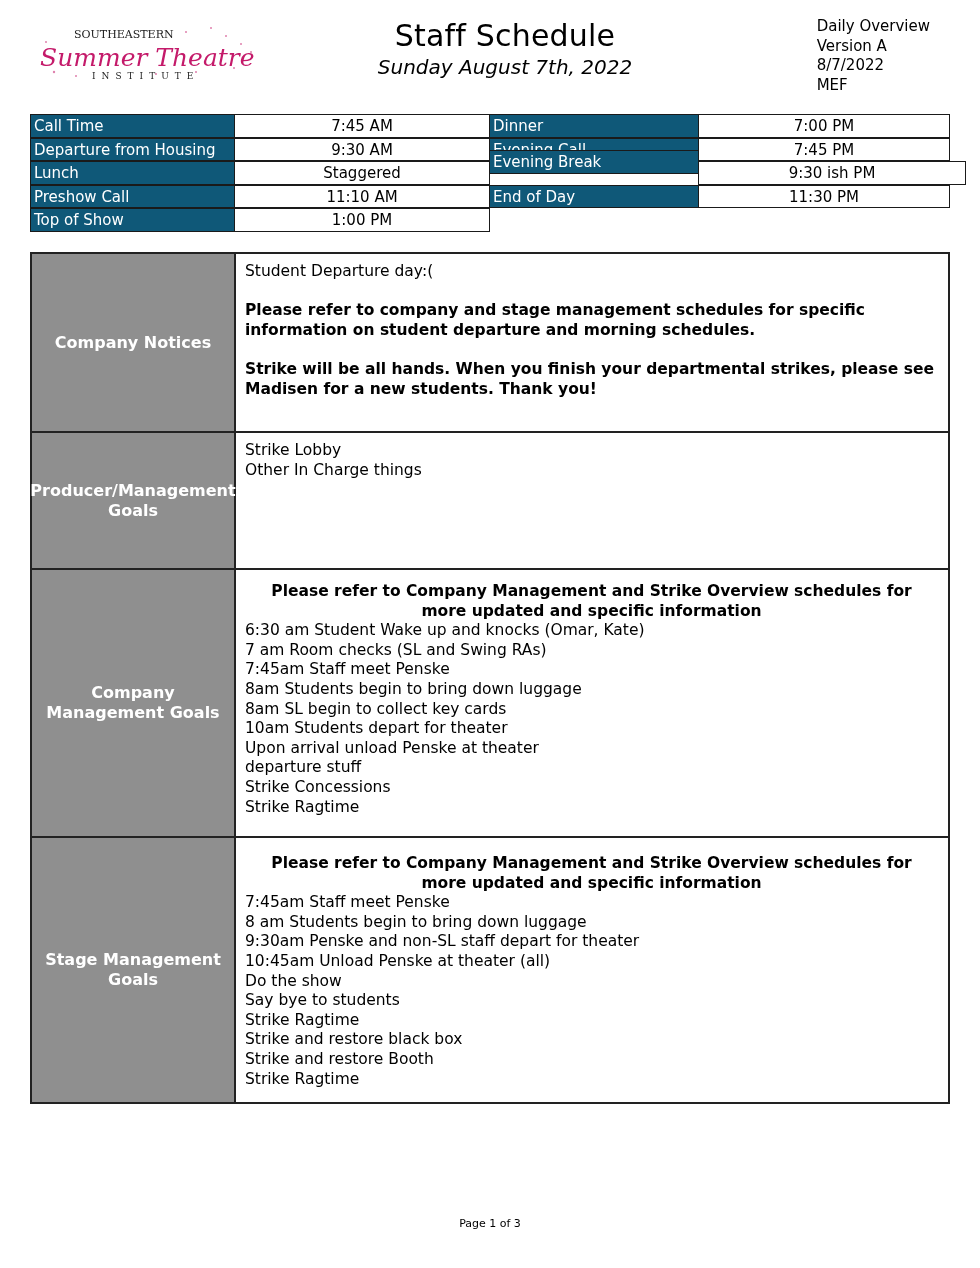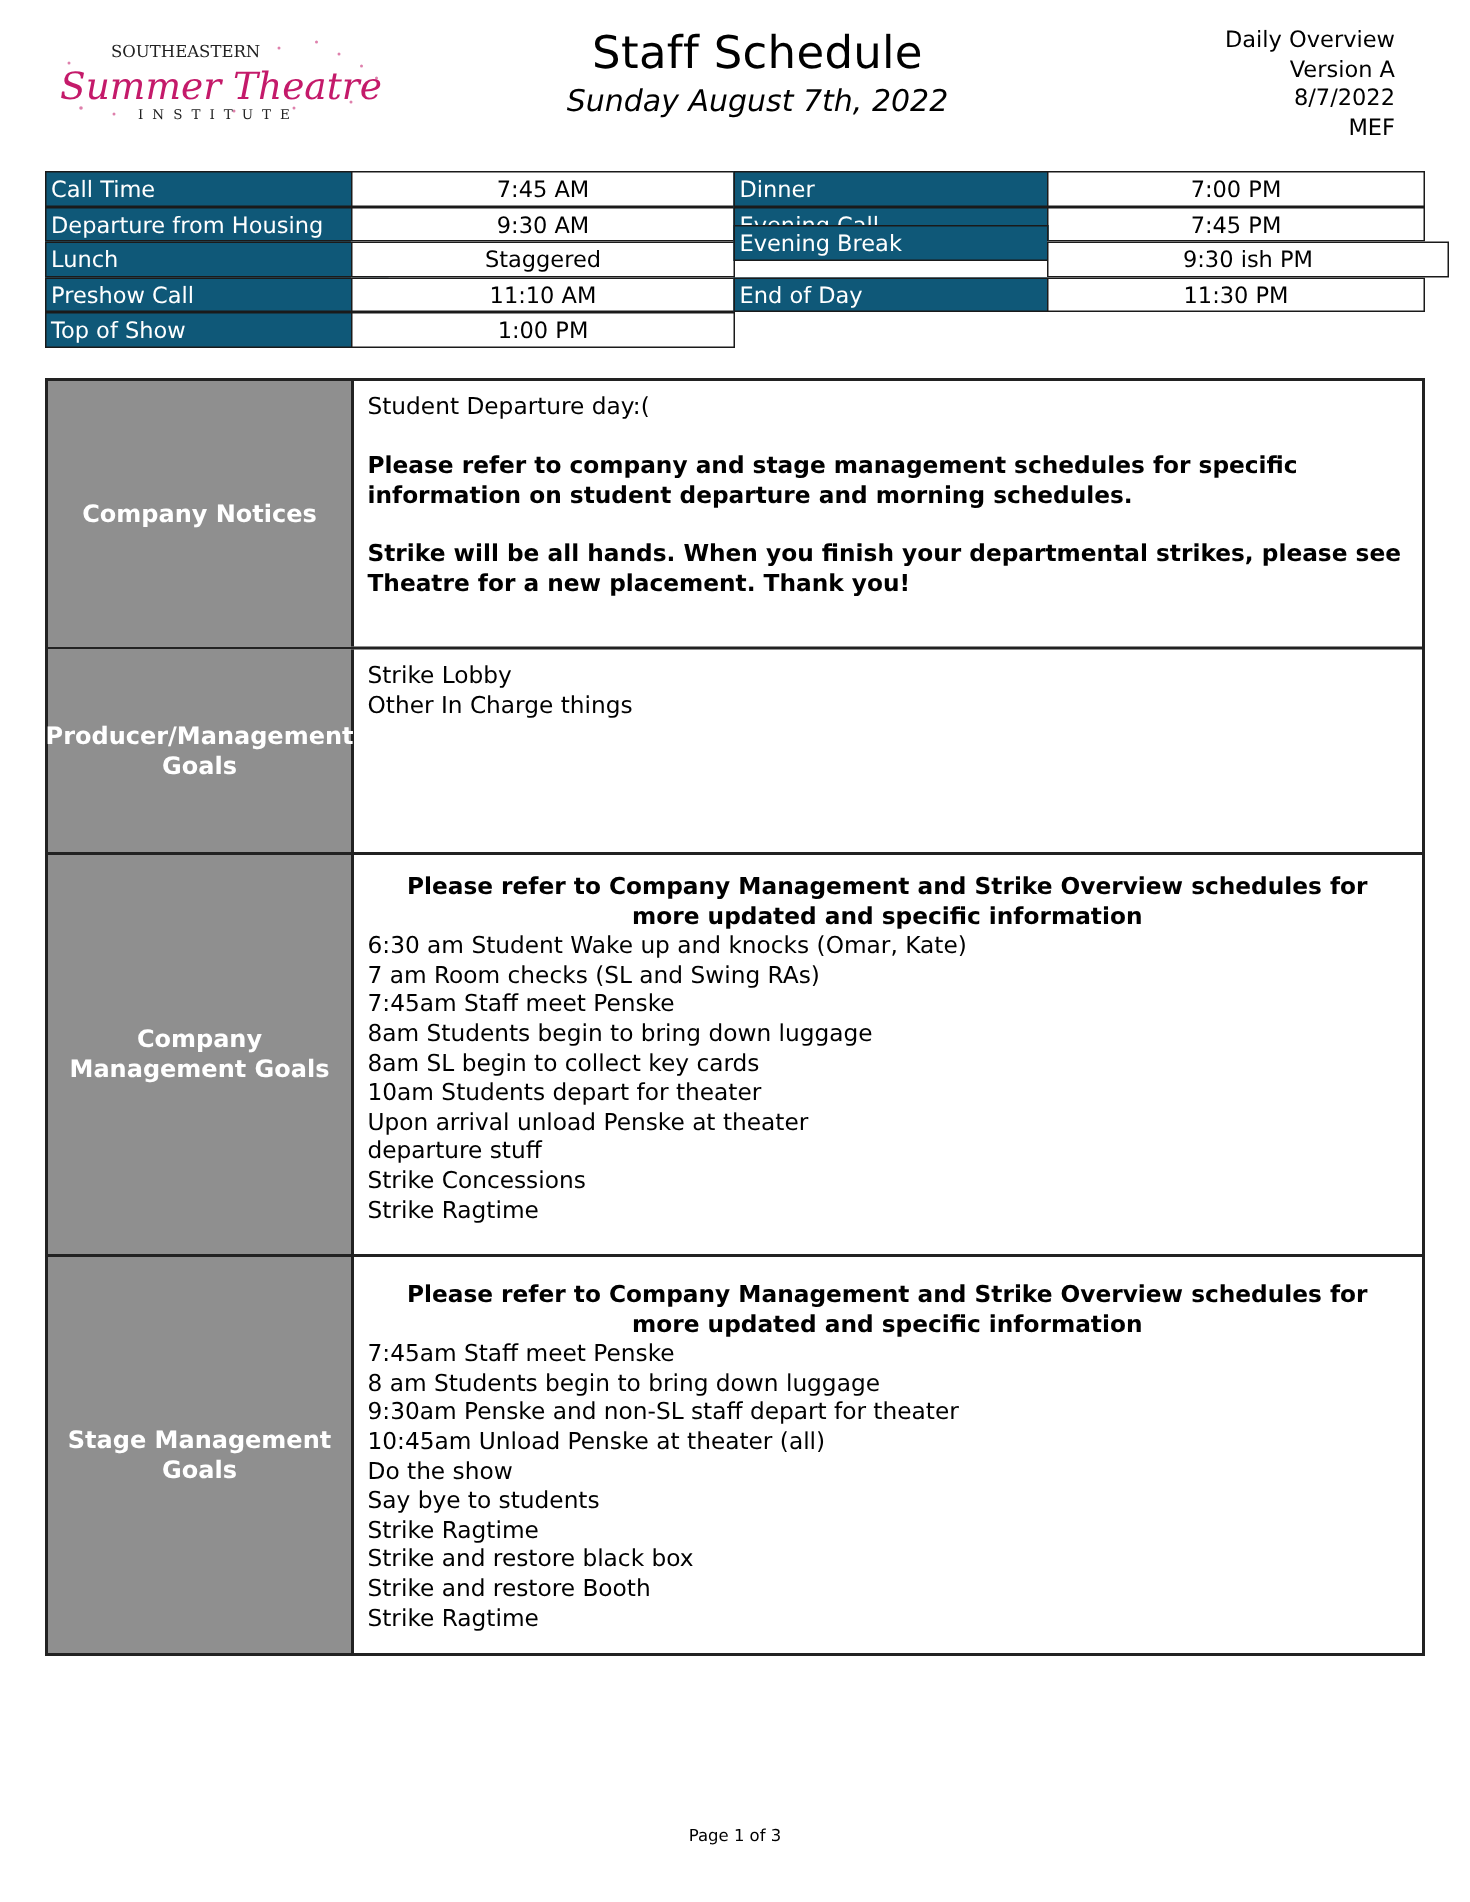--- a/index.html
+++ b/index.html
@@ -5,21 +5,21 @@
     * { box-sizing: border-box; margin: 0; padding: 0; }
     html, body { width: 980px; height: 1268px; background: #ffffff; }
     body { position: relative; font-family: "DejaVu Sans", sans-serif; color: #000; overflow: hidden; }
 
     
     .logo { position: absolute; left: 36px; top: 22px; width: 224px; height: 60px; }
     .logo svg { width: 100%; height: 100%; }
     .title-block { position: absolute; left: 340px; top: 18px; width: 330px; text-align: center; }
     .title { font-size: 30px; line-height: 36px; font-weight: normal; letter-spacing: 0.2px; }
     .subtitle { font-size: 20px; line-height: 26px; margin-top: 0px; font-style: italic; }
-    .meta { position: absolute; right: 50px; top: 17px; text-align: right; font-size: 15px; line-height: 19.5px; }
+    .meta { position: absolute; right: 50px; top: 17px; text-align: left; font-size: 15px; line-height: 19.5px; }
 
     
     .times { position: absolute; top: 114px; left: 30px; width: 920px; height: 118px; }
     .tcell { position: absolute; height: 23.5px; font-size: 15px; line-height: 22px; white-space: nowrap; }
     .tlabel { background: #0f5878; color: #fff; padding-left: 3px; border: 1px solid #1a1a1a; }
     .tvalue { background: #fff; color: #000; text-align: center; border: 1px solid #1a1a1a; }
 
     
     .goals { position: absolute; left: 30px; top: 252px; width: 920px; border: 2px solid #222; }
     .row { display: flex; border-top: 2px solid #222; }
@@ -99,21 +99,21 @@
 
   <div class="row" style="height:177px">
     <div class="rlabel">Company Notices</div>
     <div class="rbody">
       <span class="line">Student Departure day:(</span>
       <span class="line gap"></span>
       <span class="line bold">Please refer to company and stage management schedules for specific</span>
       <span class="line bold">information on student departure and morning schedules.</span>
       <span class="line gap"></span>
       <span class="line bold">Strike will be all hands. When you finish your departmental strikes, please see</span>
-      <span class="line bold">Theatre for a new placement. Thank you!</span>
+      <span class="line bold">Madisen for a new students. Thank you!</span>
     </div>
   </div>
 
   <div class="row" style="height:137px">
     <div class="rlabel">Producer/Management Goals</div>
     <div class="rbody">
       <span class="line">Strike Lobby</span>
       <span class="line">Other In Charge things</span>
     </div>
   </div>

